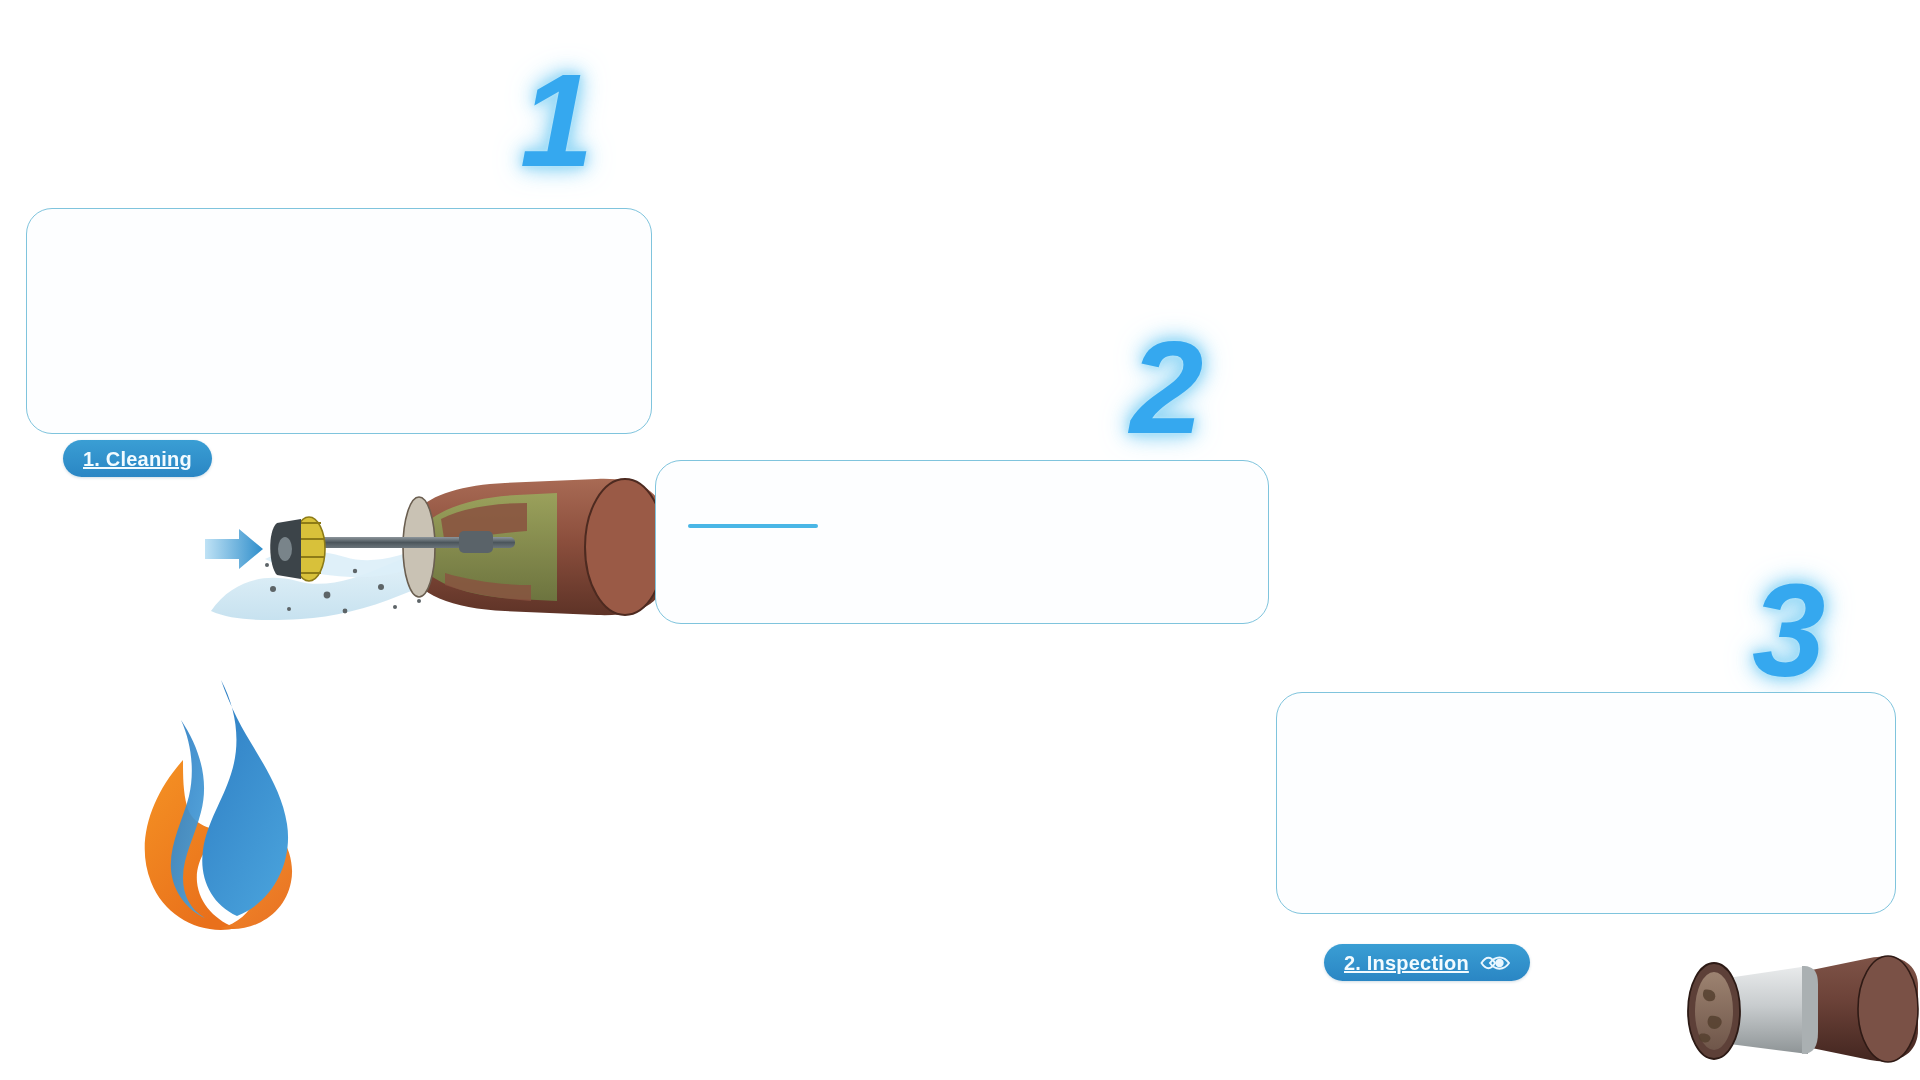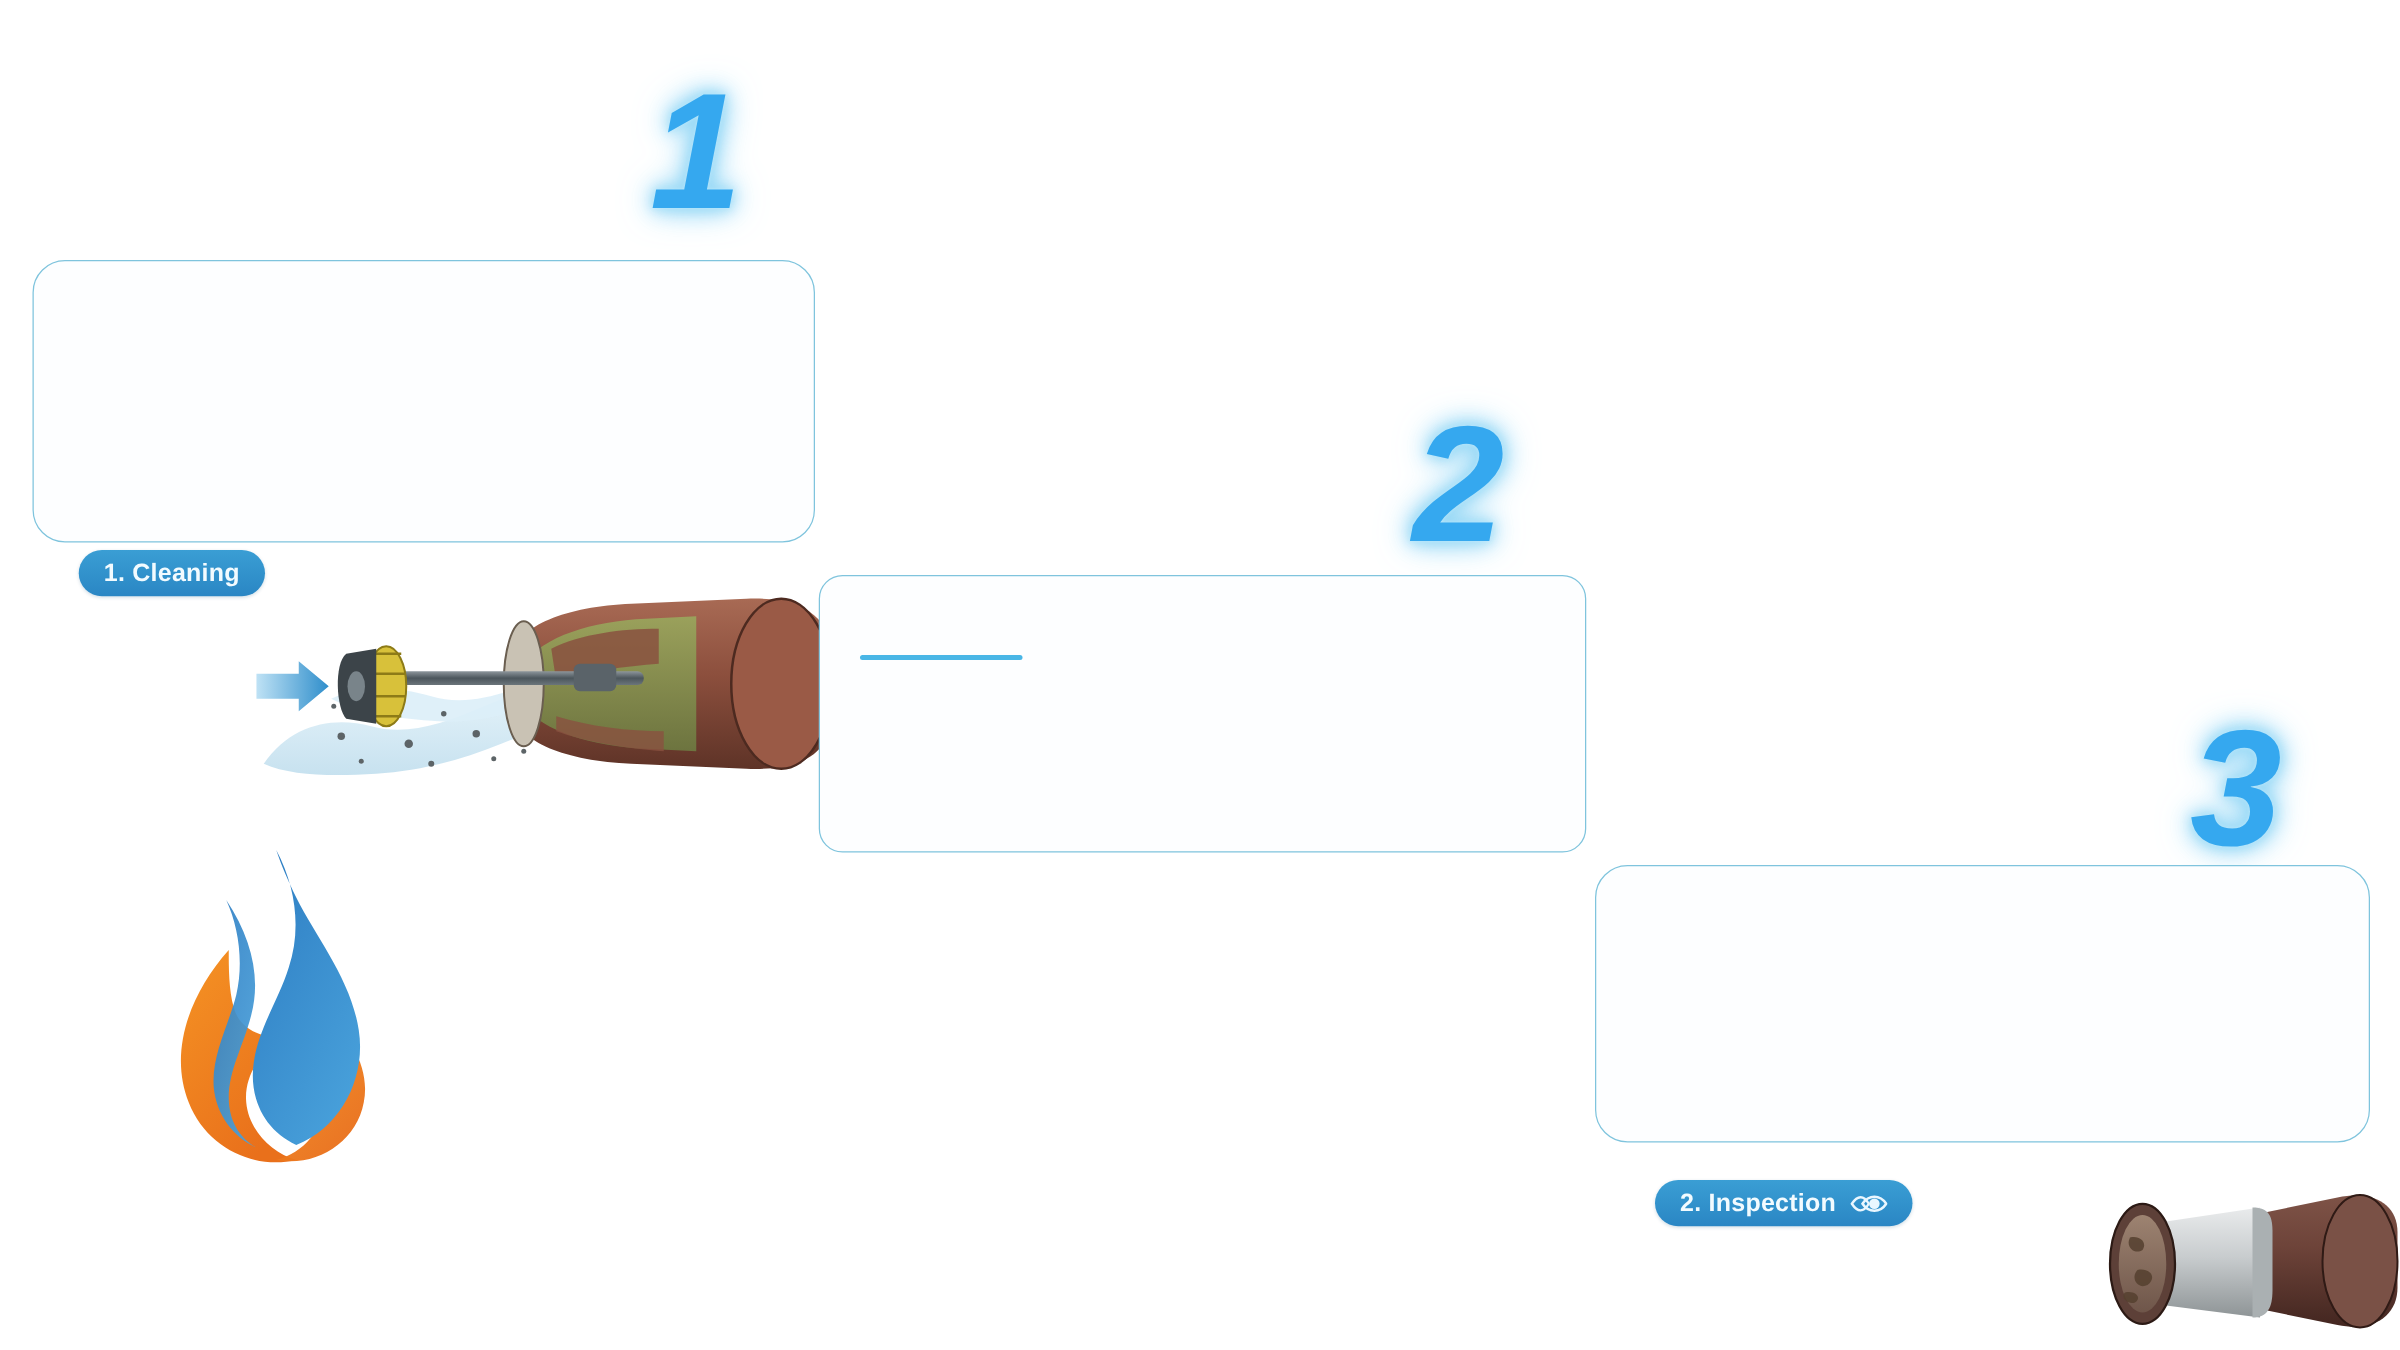--- a/index.html
+++ b/index.html
@@ -13,35 +13,36 @@
   #stage { position:relative; width:1920px; height:1080px; background:#ffffff; }
 
   
   .step-card {
     position:absolute;
     background:#fdfeff;
     border:1.6px solid #7fc4dd;
     border-radius:26px;
   }
   .step-card.c1 { left:26px;   top:208px; width:626px;  height:226px; }
-  .step-card.c2 { left:655px;  top:460px; width:614px;  height:222px;border-radius:19px; }
+  .step-card.c2 { left:655px;  top:460px; width:614px;  height:164px; }
   .step-card.c3 { left:1276px; top:692px; width:620px;  height:222px; }
 
   
   .pill {
     position:absolute;
     display:flex; align-items:center; gap:11px;
     height:37px; padding:0 20px;
     background:linear-gradient(180deg,#3a9ed4 0%,#2a86c4 100%);
     border-radius:19px;
     color:#f2fbff;
     font-size:20px; font-weight:bold;
     letter-spacing:.2px;
     white-space:nowrap;
     box-shadow:0 1px 3px rgba(20,80,120,.20);
+    text-decoration:underline;
   }
   .pill .pill-text { line-height:1; }
   .pill.p1 { left:36px;   top:231px; }
   .pill.p2 { left:668px;  top:483px; }
 
   .eye-icon { display:block; width:30px; height:18px; }
 
   .pill-underline {
     position:absolute;
     height:4px; border-radius:2px;

